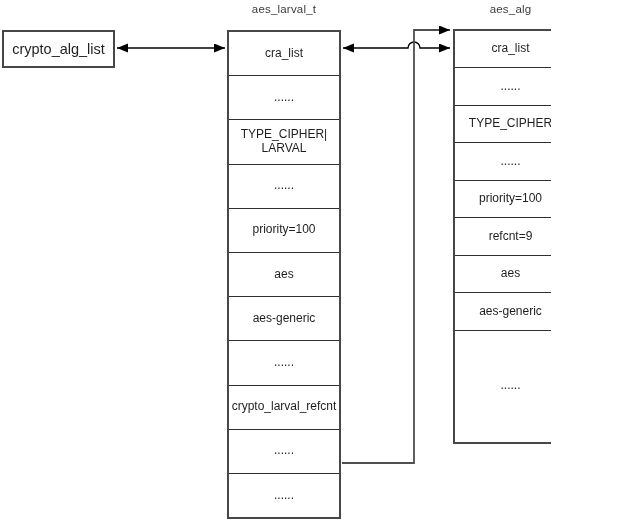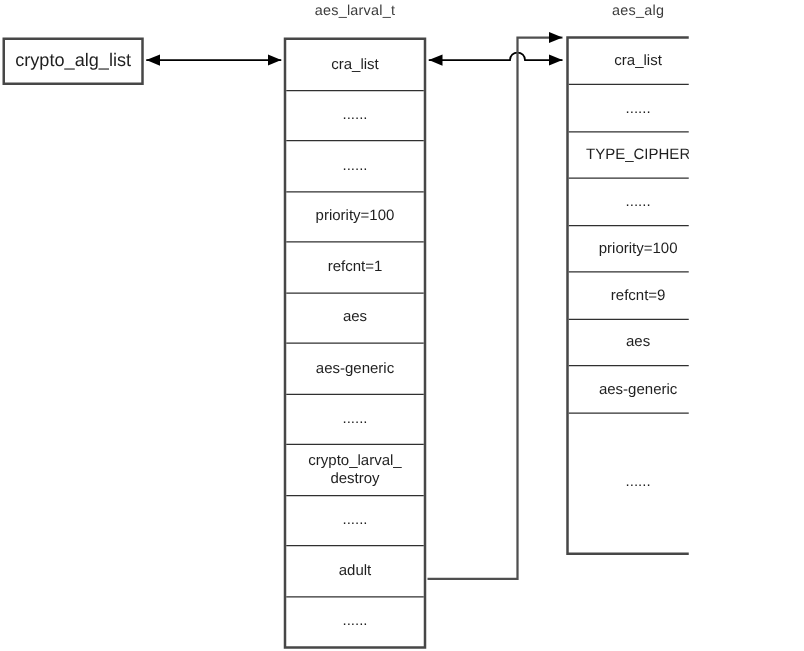--- a/index.html
+++ b/index.html
@@ -66,29 +66,28 @@
 <div class="canvas">
 
   <div class="struct-title title-larval">aes_larval_t</div>
   <div class="struct-title title-alg">aes_alg</div>
 
   <div class="box left-box">crypto_alg_list</div>
 
   <div class="box table table-larval">
     <div class="cell">cra_list</div>
     <div class="cell">......</div>
+    <div class="cell">TYPE_CIPHER|​LARVAL</div>
     <div class="cell">......</div>
     <div class="cell">priority=100</div>
-    <div class="cell">refcnt=1</div>
     <div class="cell">aes</div>
     <div class="cell">aes-generic</div>
     <div class="cell">......</div>
-    <div class="cell">crypto_larval_​destroy</div>
+    <div class="cell">crypto_larval_​refcnt</div>
     <div class="cell">......</div>
-    <div class="cell">adult</div>
     <div class="cell">......</div>
   </div>
 
   <div class="box table table-alg">
     <div class="cell">cra_list</div>
     <div class="cell">......</div>
     <div class="cell">TYPE_CIPHER</div>
     <div class="cell">......</div>
     <div class="cell">priority=100</div>
     <div class="cell">refcnt=9</div>

